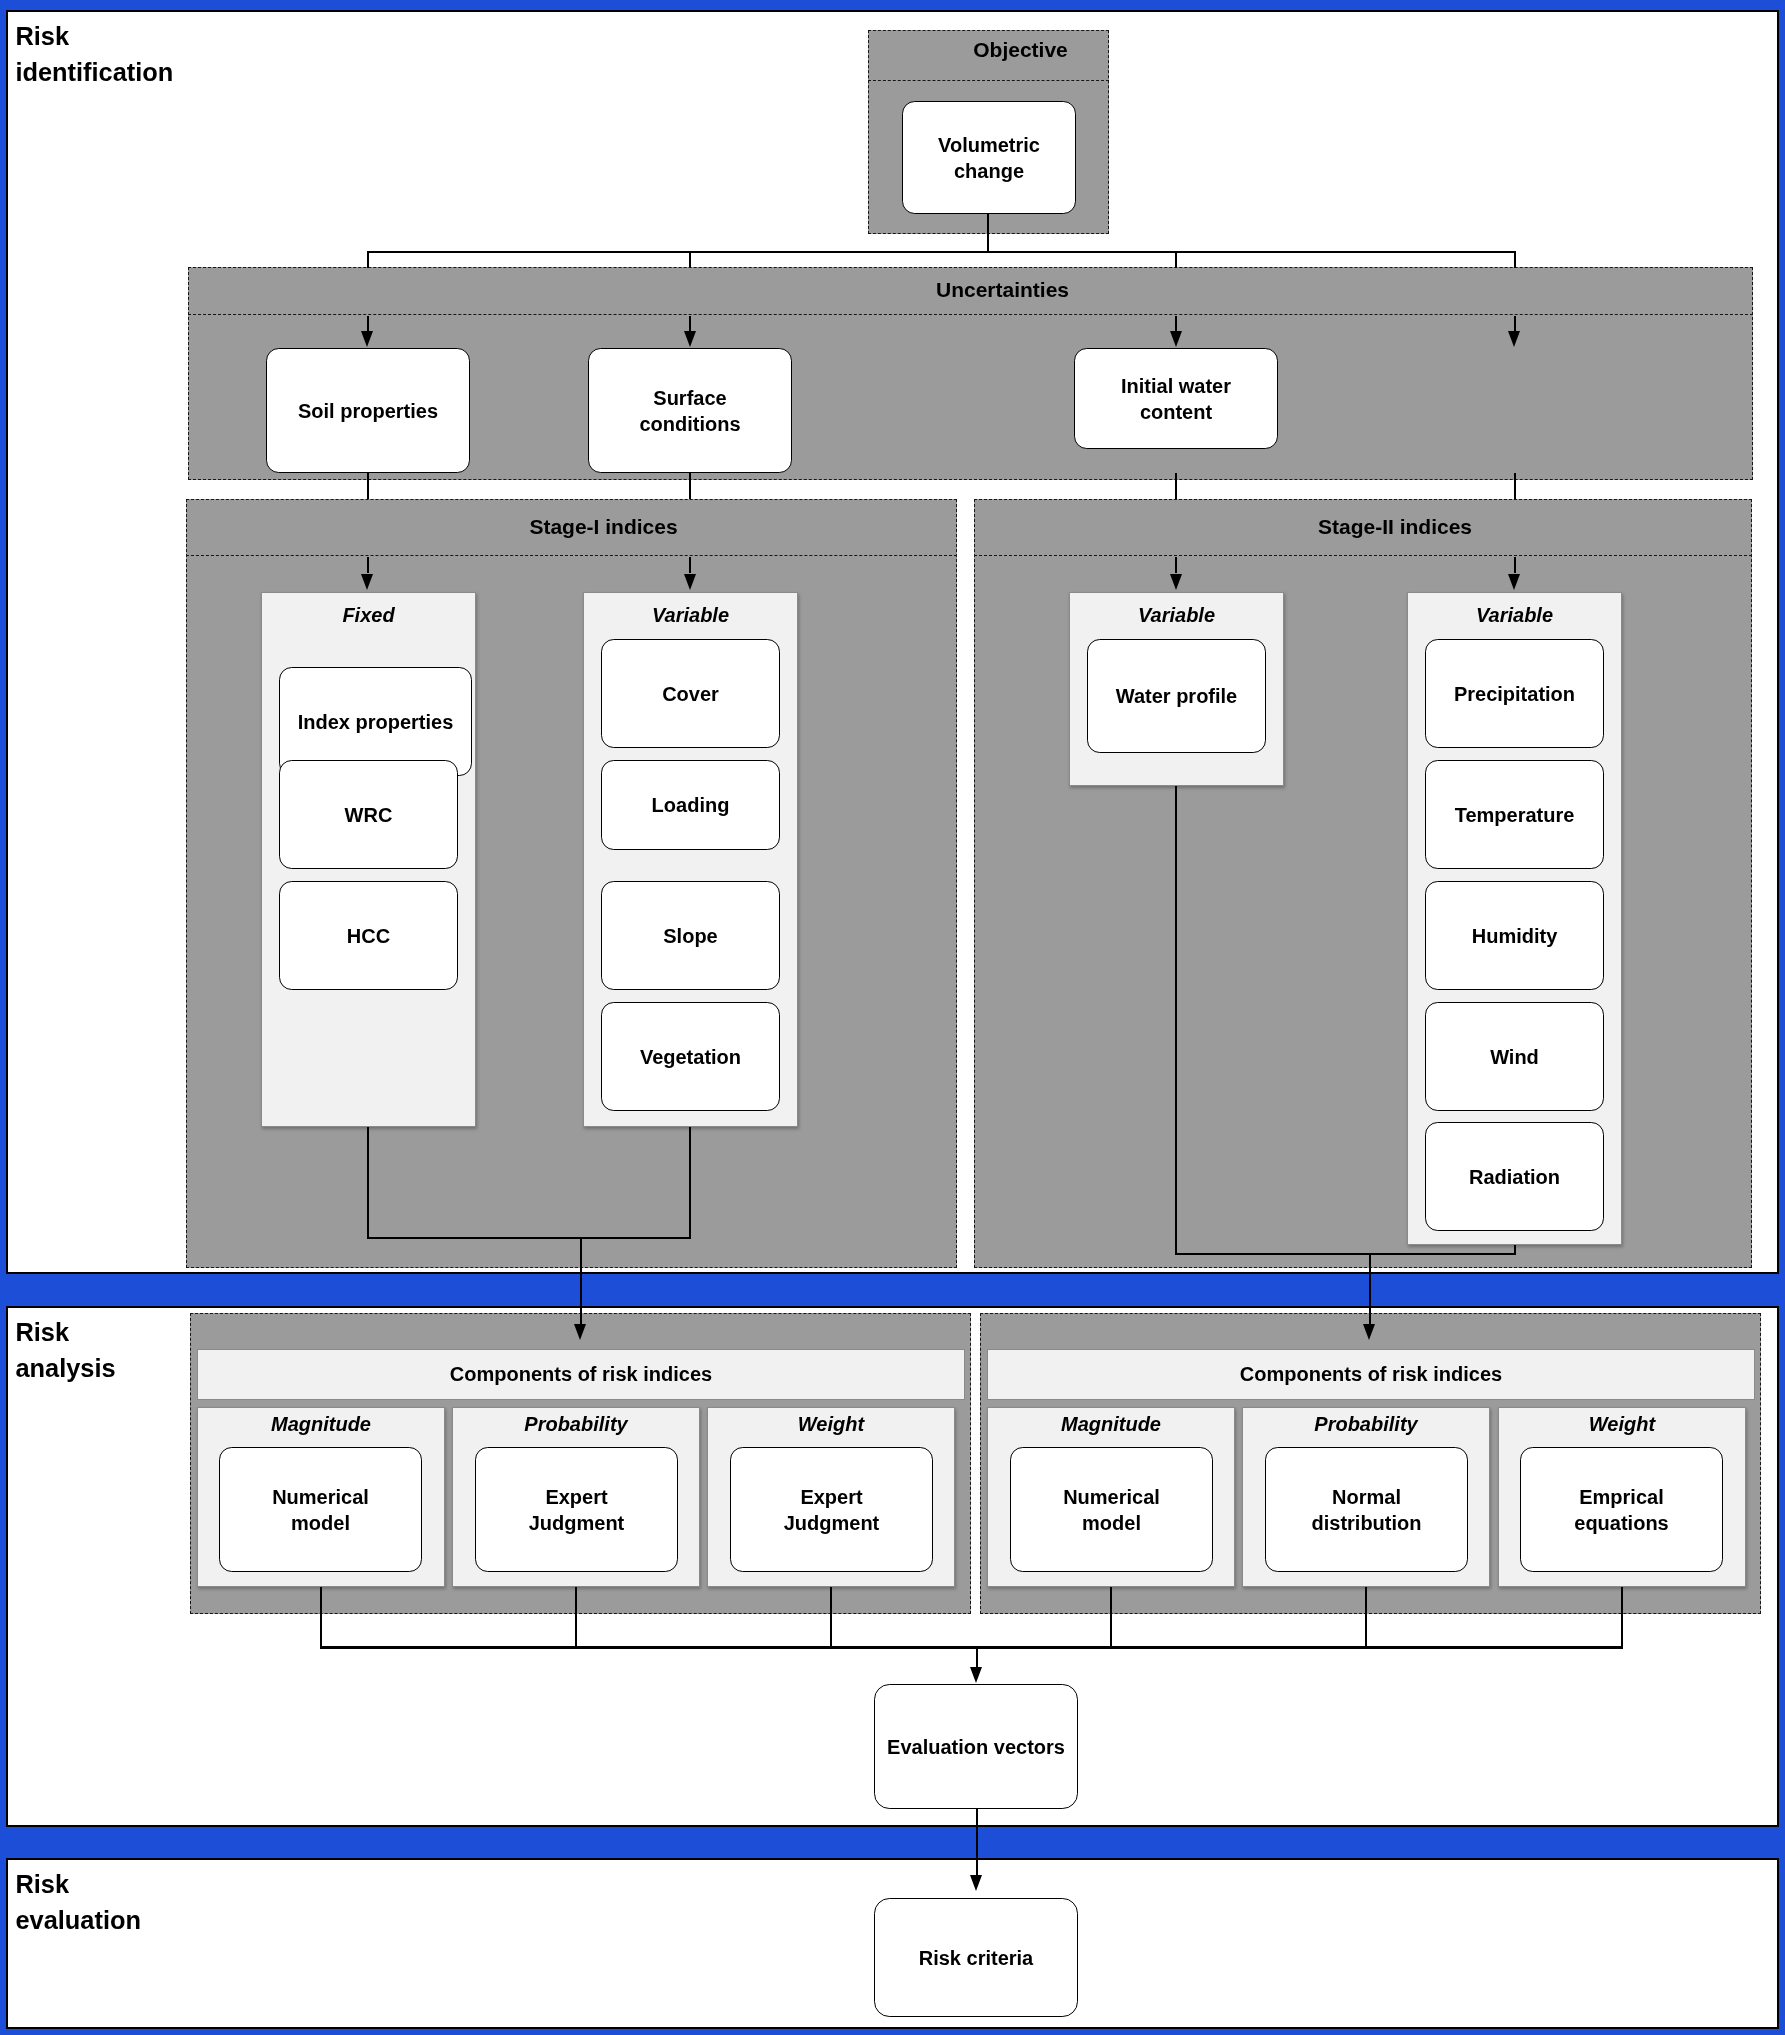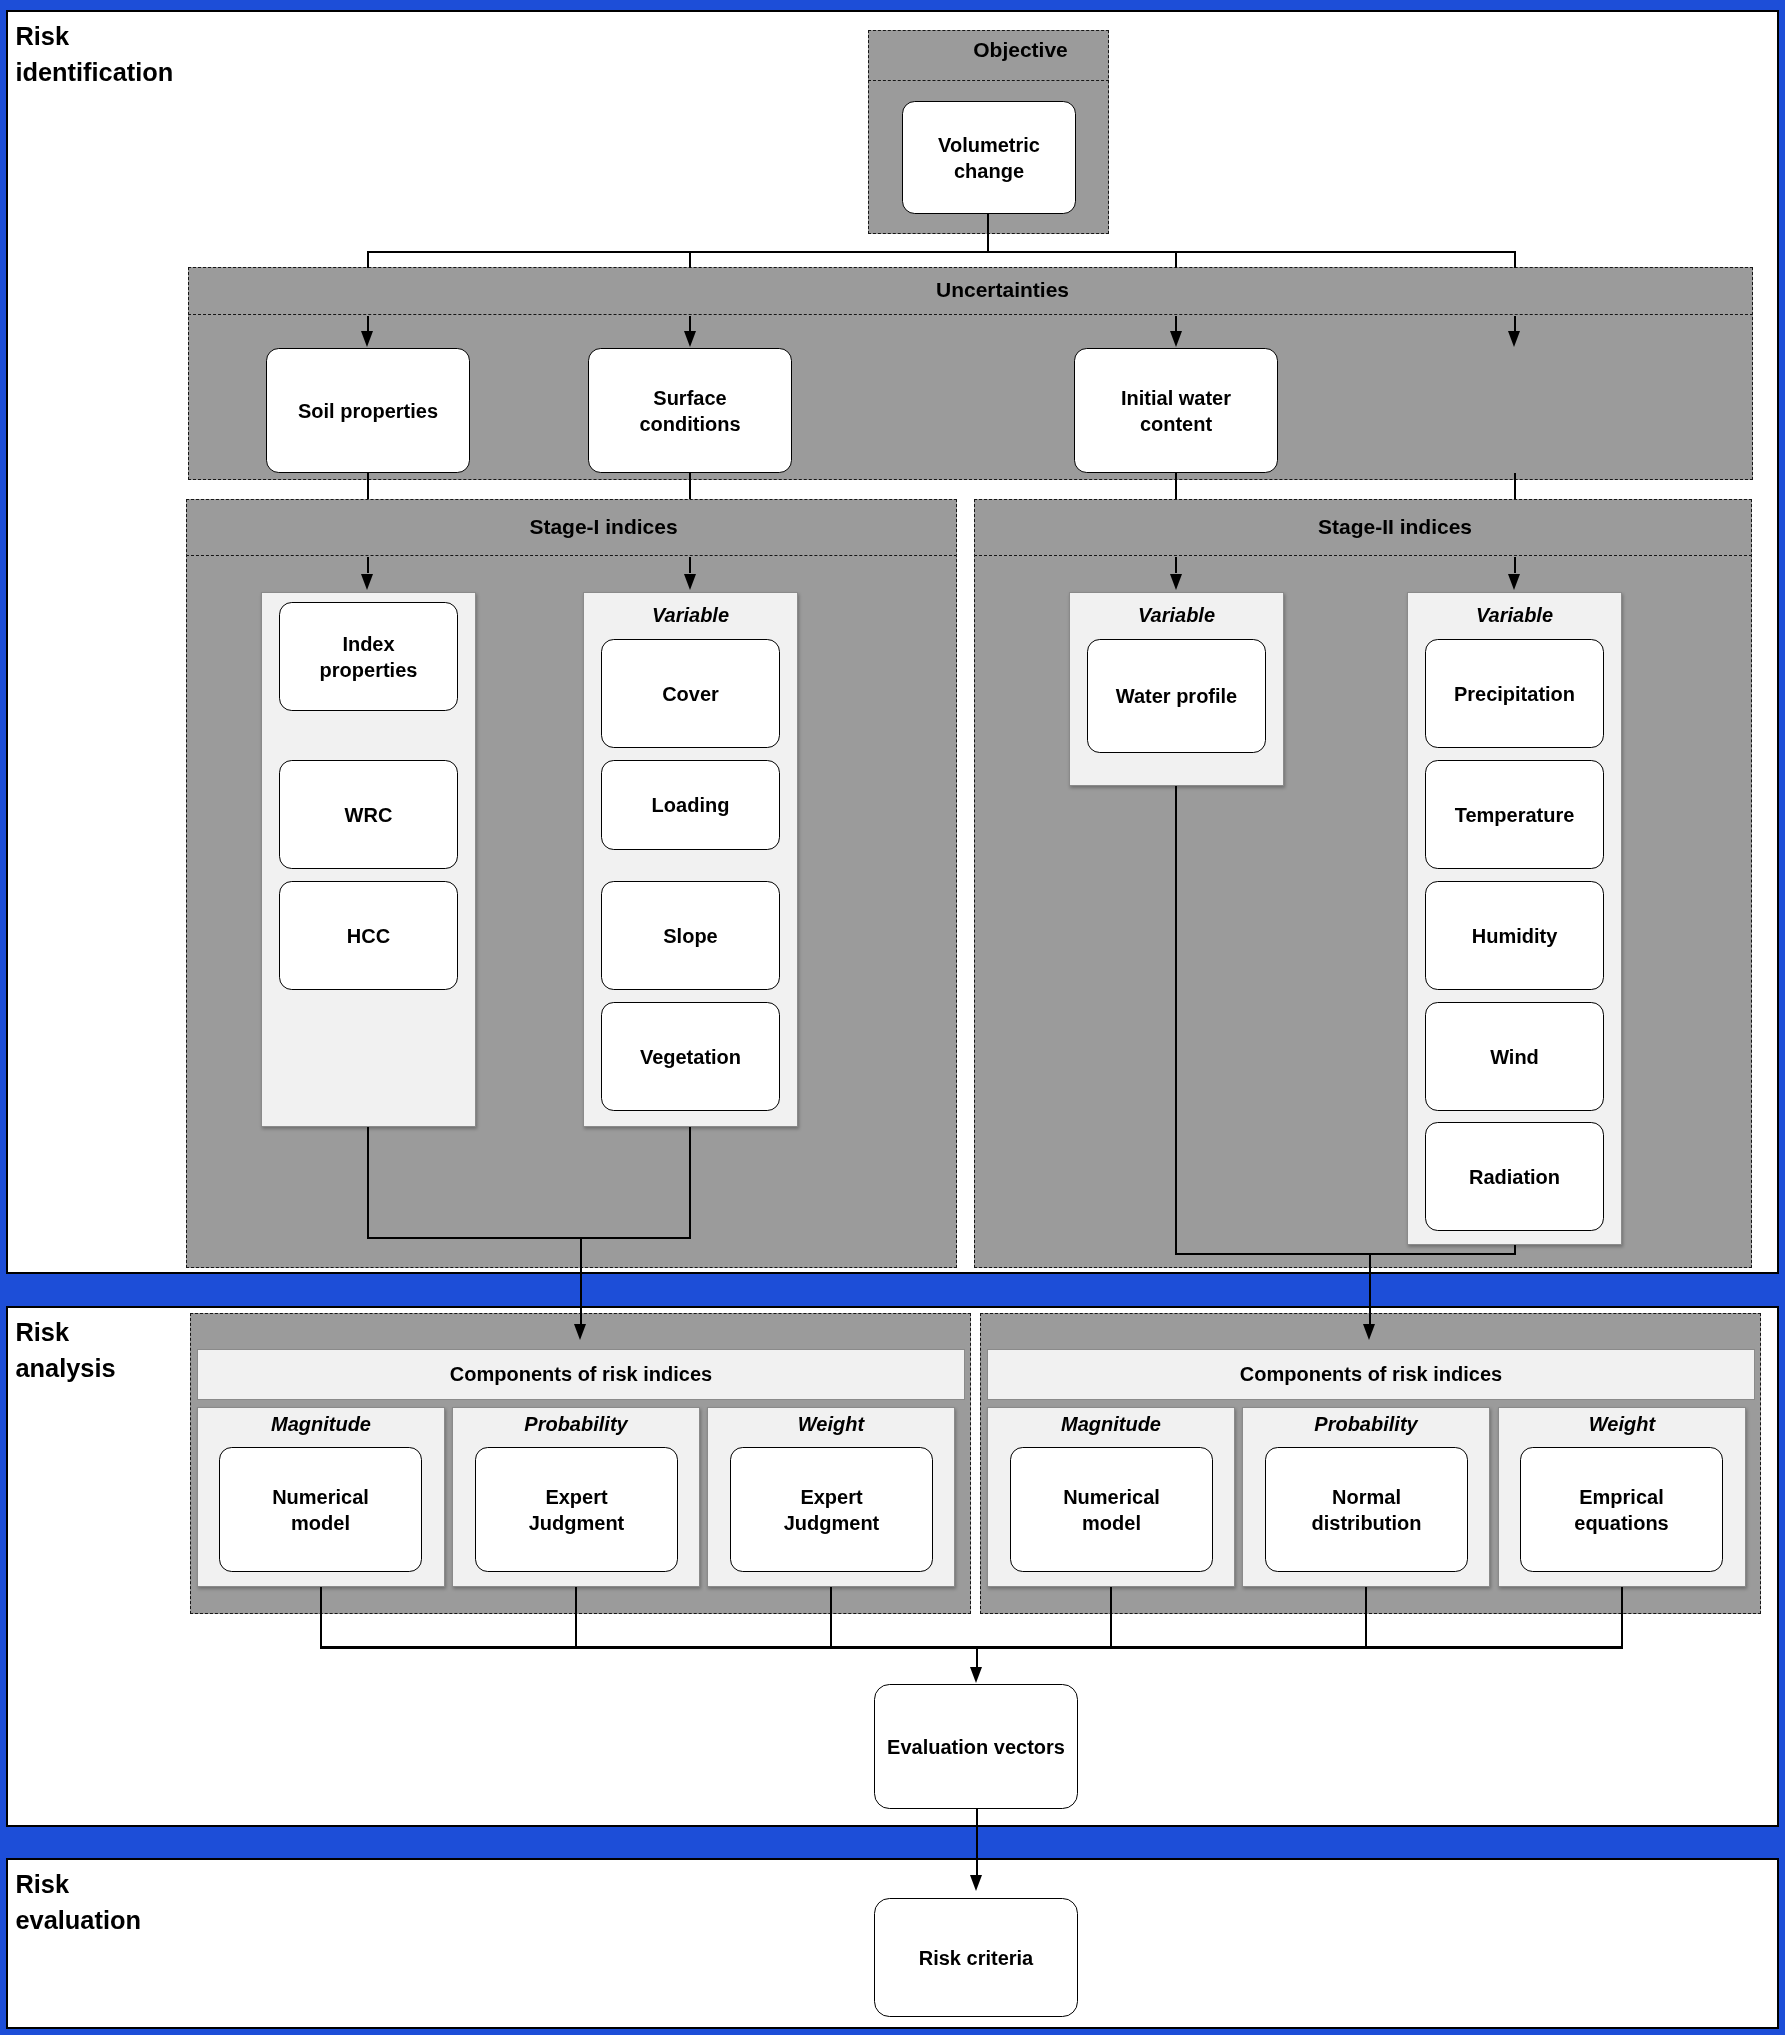--- a/index.html
+++ b/index.html
@@ -46,29 +46,29 @@
   <div class="band" style="left:868px;top:30px;width:241px;height:204px"></div>
   <div class="band-title" style="left:868px;top:38px;width:241px">Objective</div>
   <div class="divider" style="left:868px;top:80px;width:241px"></div>
   <div class="wbox" style="left:902px;top:101px;width:174px;height:113px">Volumetric change</div>
 
   <div class="band" style="left:188px;top:267px;width:1565px;height:213px"></div>
   <div class="band-title" style="left:188px;top:278px;width:1565px">Uncertainties</div>
   <div class="divider" style="left:188px;top:314px;width:1565px"></div>
   <div class="wbox" style="left:266px;top:348px;width:204px;height:125px">Soil properties</div>
   <div class="wbox" style="left:588px;top:348px;width:204px;height:125px">Surface conditions</div>
-  <div class="wbox" style="left:1074px;top:348px;width:204px;height:125px">Initial water content</div>
+  <div class="wbox" style="left:1074px;top:348px;width:204px;height:101px">Initial water content</div>
 
   <div class="band" style="left:186px;top:499px;width:771px;height:769px"></div>
   <div class="band-title" style="left:186px;top:515px;width:771px">Stage-I indices</div>
   <div class="divider" style="left:186px;top:555px;width:771px"></div>
 
   <div class="panel" style="left:261px;top:592px;width:215px;height:535px"></div>
   <div class="panel-header" style="left:261px;top:604px;width:215px">Fixed</div>
-  <div class="wbox" style="left:279px;top:602px;width:179px;height:109px">Index properties</div>
+  <div class="wbox" style="left:279px;top:667px;width:193px;height:109px">Index properties</div>
   <div class="wbox" style="left:279px;top:760px;width:179px;height:109px">WRC</div>
   <div class="wbox" style="left:279px;top:881px;width:179px;height:109px">HCC</div>
 
   <div class="panel" style="left:583px;top:592px;width:215px;height:535px"></div>
   <div class="panel-header" style="left:583px;top:604px;width:215px">Variable</div>
   <div class="wbox" style="left:601px;top:639px;width:179px;height:109px">Cover</div>
   <div class="wbox" style="left:601px;top:760px;width:179px;height:90px">Loading</div>
   <div class="wbox" style="left:601px;top:881px;width:179px;height:109px">Slope</div>
   <div class="wbox" style="left:601px;top:1002px;width:179px;height:109px">Vegetation</div>
 

